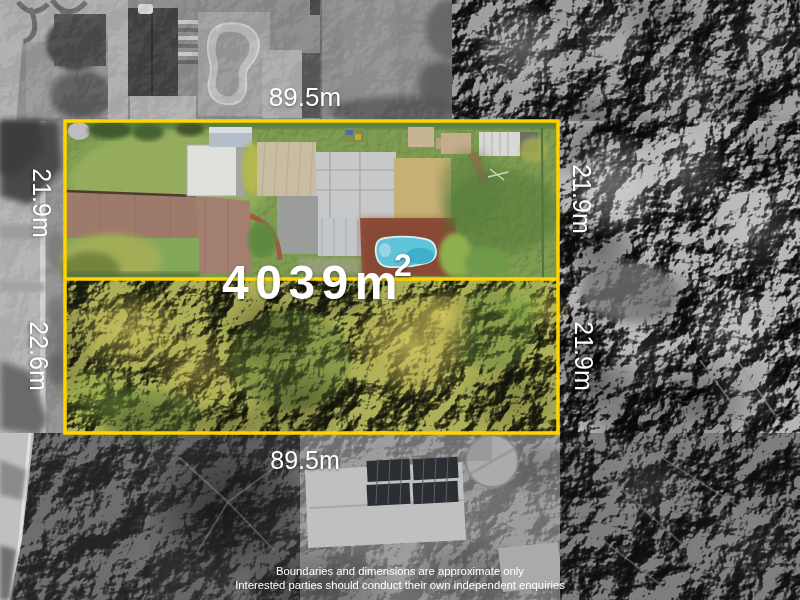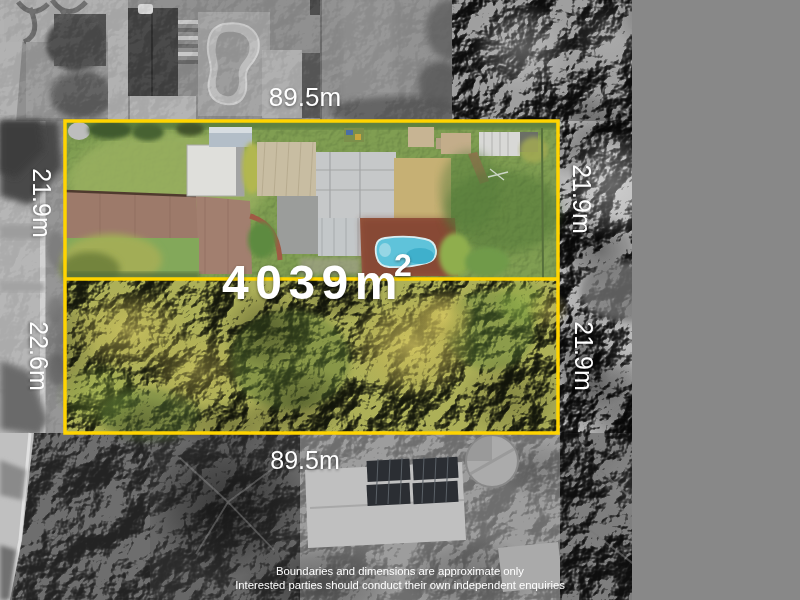--- a/index.html
+++ b/index.html
@@ -1,16 +1,16 @@
 <!DOCTYPE html>
 <html><head>
 <meta charset="utf-8">
 <style>
   html,body{margin:0;padding:0;background:#888;}
-  .stage{position:relative;width:632px;height:600px;overflow:hidden;font-family:"Liberation Sans",sans-serif;}
+  .stage{position:relative;width:800px;height:600px;overflow:hidden;font-family:"Liberation Sans",sans-serif;}
   svg{display:block;}
 </style>
 </head>
 <body>
 <div class="stage">
 <svg width="800" height="600" viewBox="0 0 800 600">
 <defs>
   <filter id="fg" x="0" y="0" width="100%" height="100%" color-interpolation-filters="sRGB">
     <feTurbulence type="fractalNoise" baseFrequency="0.023" numOctaves="5" seed="3" result="n"></feTurbulence>
     <feDiffuseLighting in="n" surfaceScale="7" diffuseConstant="1.3" lighting-color="#ffffff" result="l">

